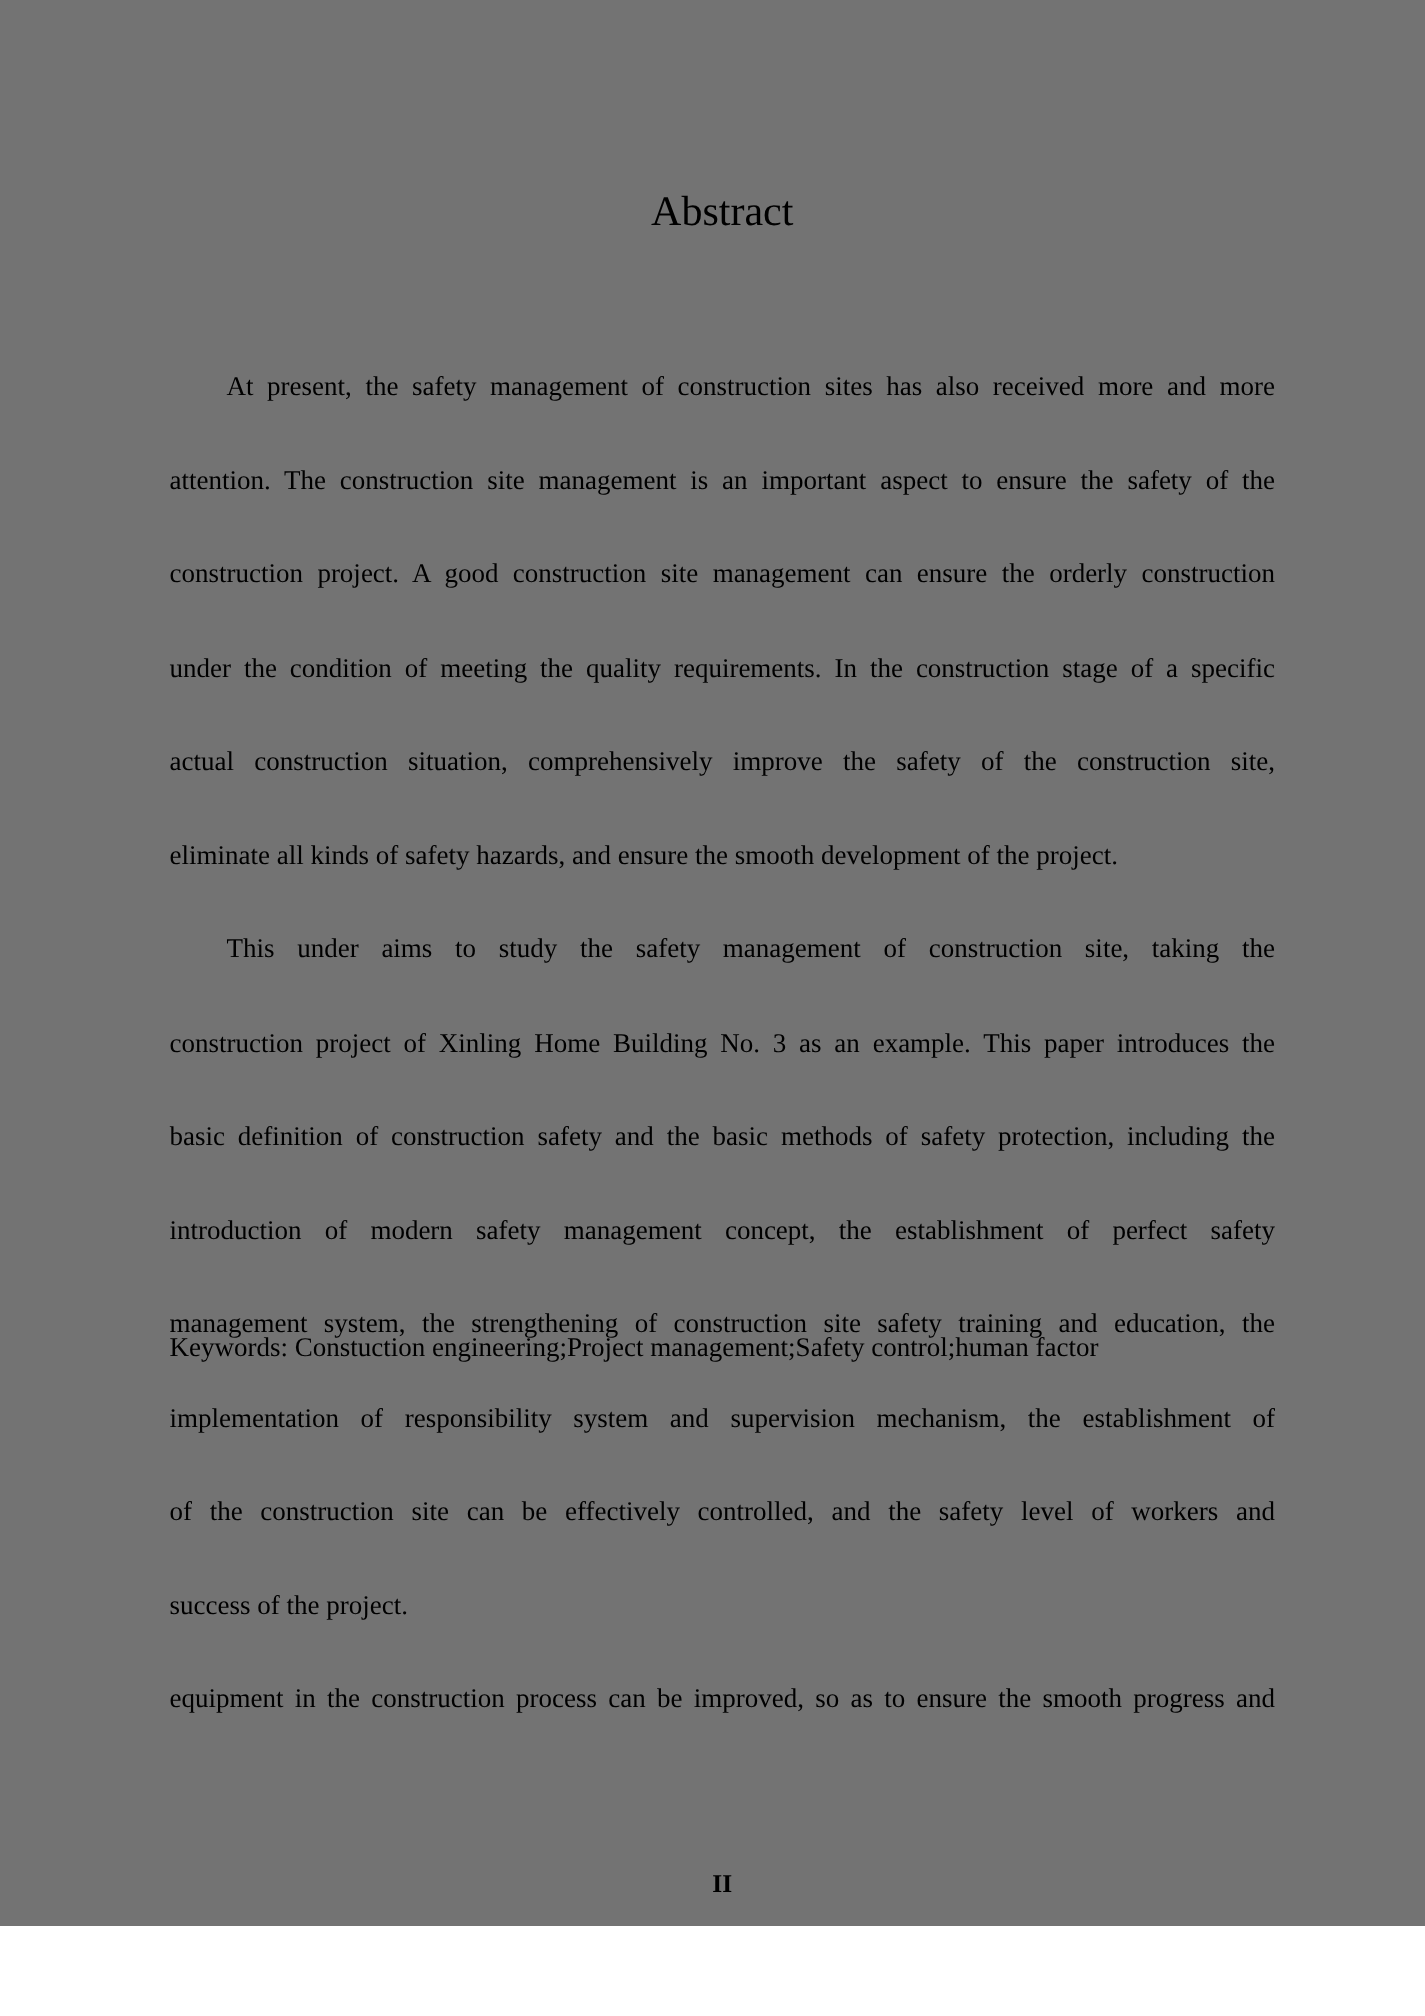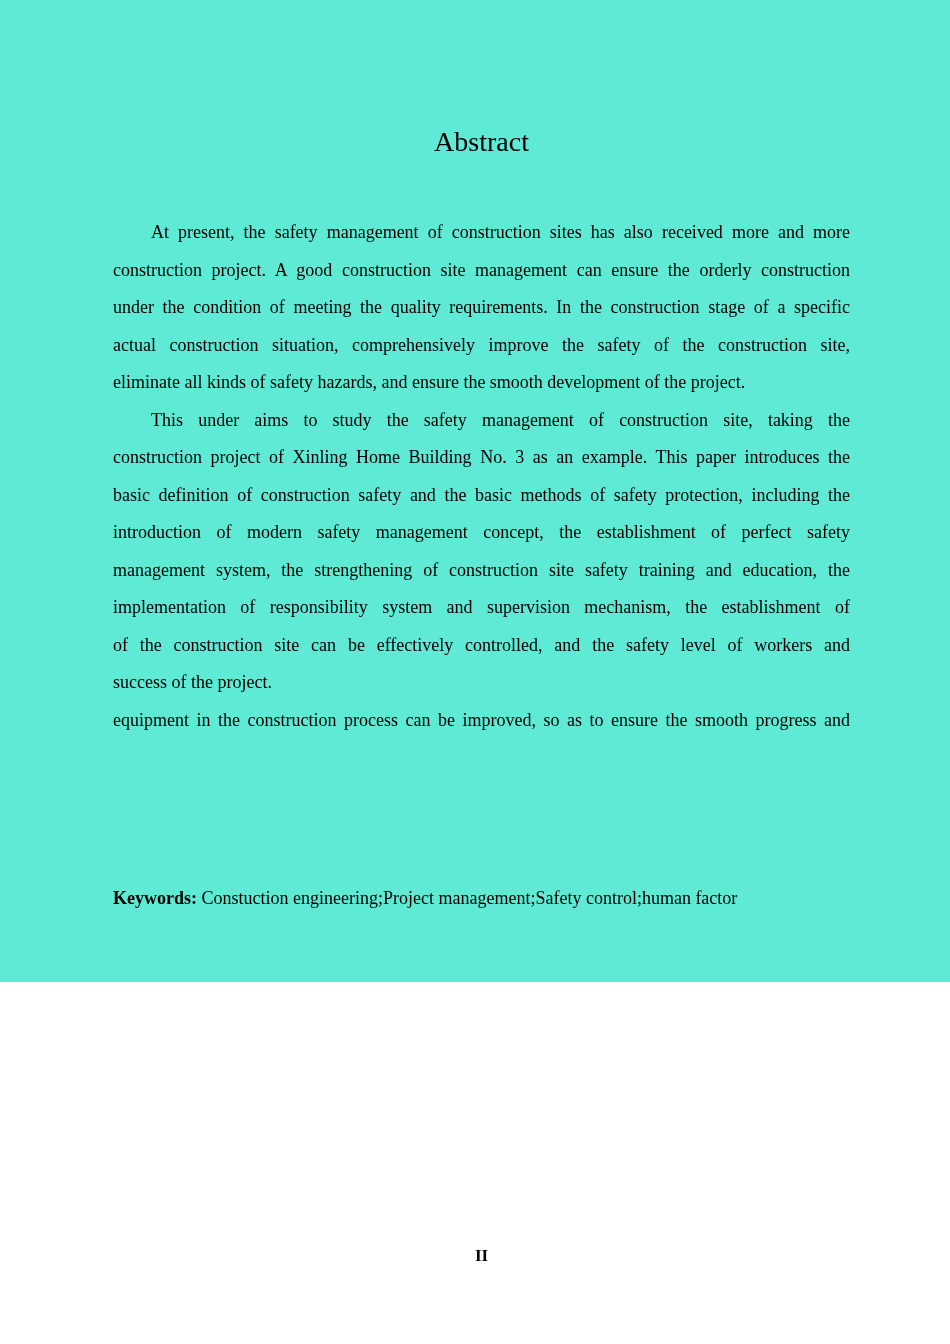--- a/index.html
+++ b/index.html
@@ -10,22 +10,22 @@
   body {
     width: 950px;
     height: 1344px;
     font-family: "Liberation Serif", serif;
     color: #000000;
     overflow: hidden;
   }
   .page {
     position: relative;
     width: 950px;
-    height: 982px;
-    background: #5eead4;
+    height: 1284px;
+    background: #737373;
   }
   .doc-title {
     position: absolute;
     top: 124px;
     left: 113px;
     width: 737px;
     margin: 0;
     text-align: center;
     font-size: 28px;
     line-height: 36px;
@@ -38,40 +38,41 @@
     width: 737px;
     font-size: 18px;
   }
   .para .line {
     height: 37.5px;
     line-height: 37.5px;
     overflow: hidden;
     white-space: normal;
     text-align: justify;
     text-align-last: justify;
+    margin-top: 25px;
   }
   .para .line:first-child {
     text-indent: 38px;
   }
   .para .line.last {
     text-align: center;
     text-align-last: left;
   }
   .keywords {
     position: absolute;
     top: 880px;
     left: 113px;
     width: 737px;
     margin: 0;
     font-size: 18px;
     line-height: 37.5px;
     text-align: left;
   }
   .keywords .kw-label {
-    font-weight: bold;
+    font-weight: normal;
   }
   .page-number {
     position: absolute;
     top: 1246px;
     left: 113px;
     width: 737px;
     text-align: center;
     font-size: 17px;
     line-height: 20px;
     font-weight: bold;
@@ -80,20 +81,21 @@
 </head>
 <body>
 
 <div class="page">
 
   <h1 class="doc-title">Abstract</h1>
 
   <div class="content">
     <div class="para">
         <div class="line">At present, the safety management of construction sites has also received more and more</div>
+        <div class="line">attention. The construction site management is an important aspect to ensure the safety of the</div>
         <div class="line">construction project. A good construction site management can ensure the orderly construction</div>
         <div class="line">under the condition of meeting the quality requirements. In the construction stage of a specific</div>
         <div class="line">actual construction situation, comprehensively improve the safety of the construction site,</div>
         <div class="line last">eliminate all kinds of safety hazards, and ensure the smooth development of the project.</div>
       </div>
     <div class="para">
         <div class="line">This under aims to study the safety management of construction site, taking the</div>
         <div class="line">construction project of Xinling Home Building No. 3 as an example. This paper introduces the</div>
         <div class="line">basic definition of construction safety and the basic methods of safety protection, including the</div>
         <div class="line">introduction of modern safety management concept, the establishment of perfect safety</div>

